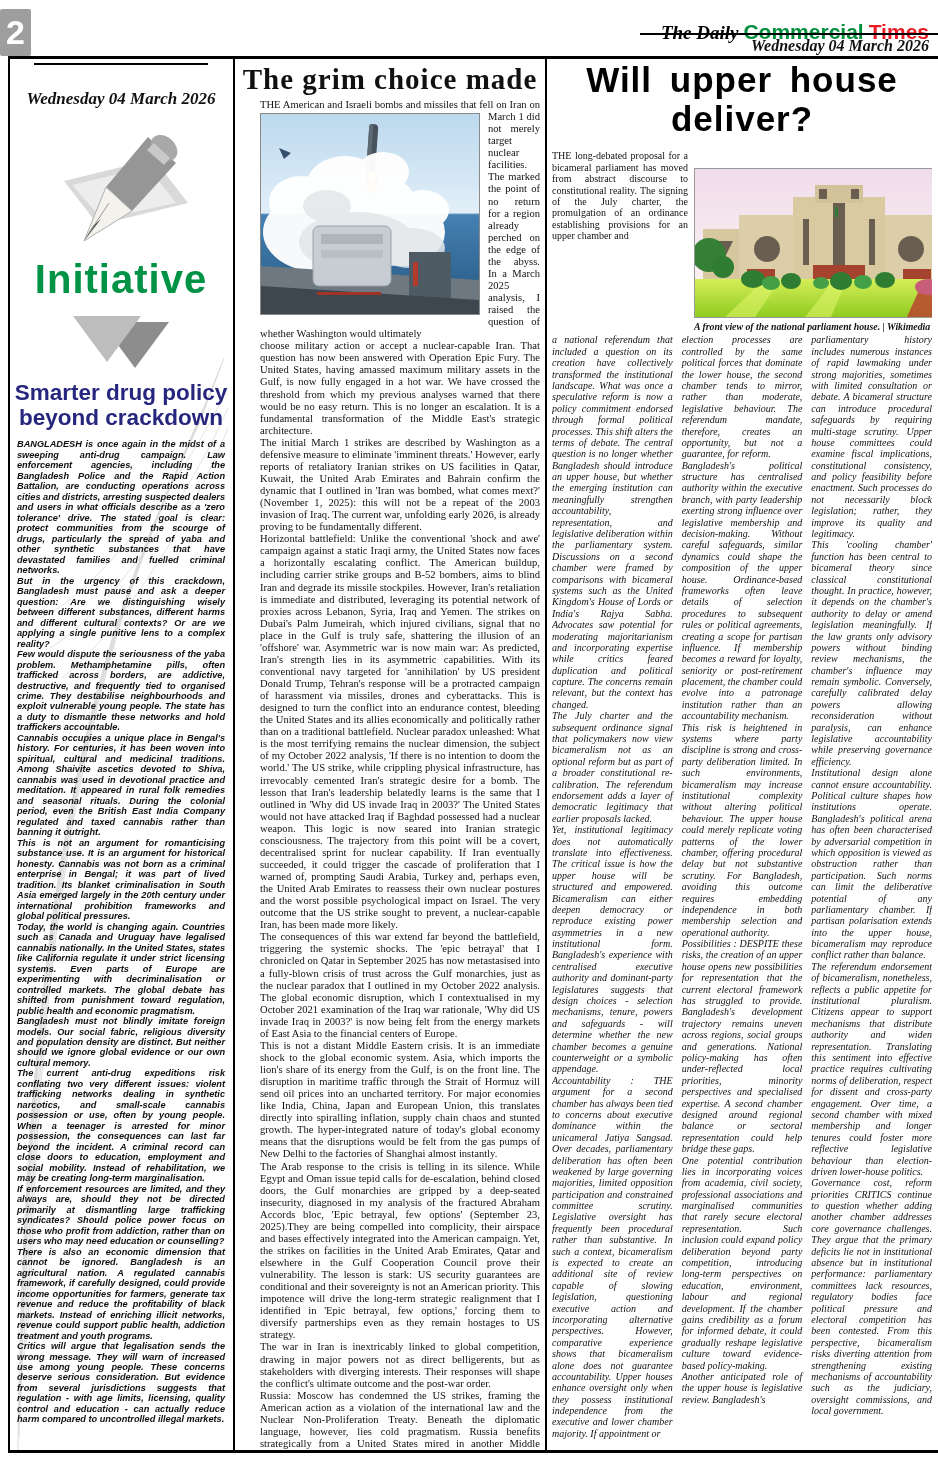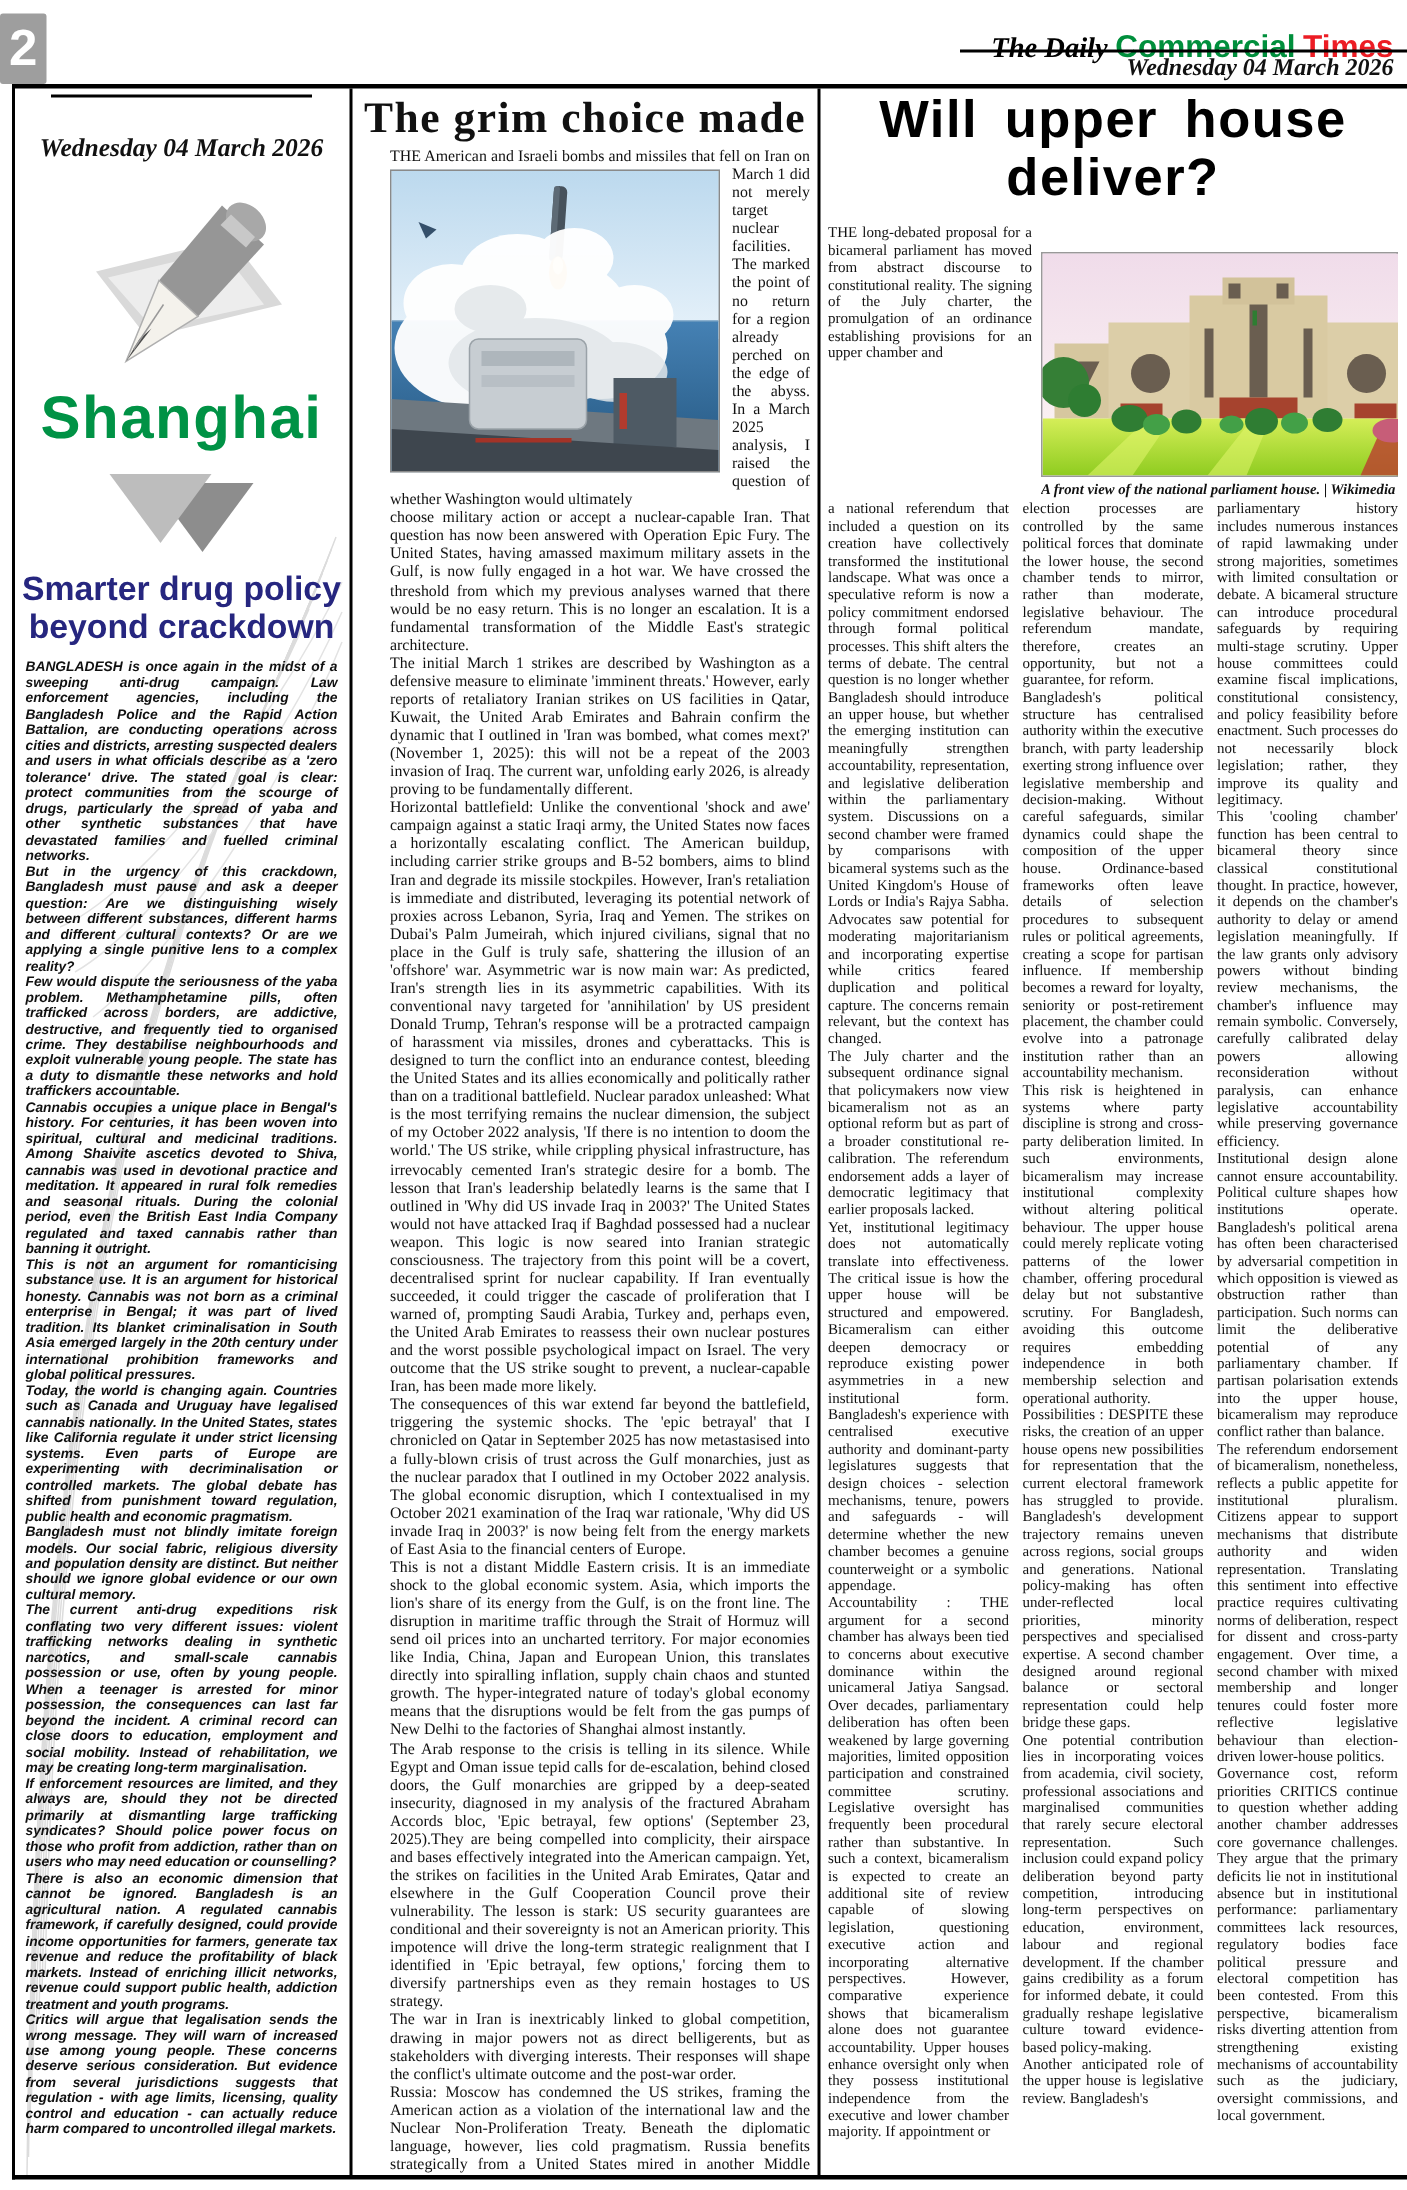--- a/index.html
+++ b/index.html
@@ -59,21 +59,21 @@
   .uh-title { font:bold 35px/1.12 "Liberation Sans", sans-serif; text-align:center;
               letter-spacing:1px; word-spacing:7px; margin:2px 0 12px; color:#000; }
   .uh-top { overflow:visible; }
   .uh-photo { float:right; width:238px; margin:18px 0 2px 6px; }
   .uh-photo .frame { border:1px solid #999; background:#f4e8ef; }
   .uh-photo svg { display:block; }
   .uh-caption { font:bold italic 9.8px "Liberation Serif", serif; margin-top:3px;
                 white-space:nowrap; overflow:hidden; text-align:center; }
   .uh-lead, .uh-col p { font-size:10px; line-height:1.14; text-align:justify; }
   .uh-cols { display:flex; gap:9px; clear:both; margin-top:5px; }
-  .uh-col { flex:1; min-width:0; }
+  .uh-col { flex:1; min-width:0;font-style:italic; }
 </style>
 </head>
 <body>
 
 <div class="pagenum">2</div>
 
 <div class="masthead">
   <span class="md-daily">The Daily</span><span class="md-comm">Commercial</span><span class="md-times">Times</span>
 </div>
 <div class="rule md-rule"></div>
@@ -111,21 +111,21 @@
       <polygon points="28,52 118,30 152,74 62,96" fill="#d9d9d9"></polygon>
       <polygon points="36,56 112,38 140,74 66,90" fill="#ededed"></polygon>
       <polygon points="112,8 140,34 96,82 70,58" fill="#969696"></polygon>
       <ellipse cx="128" cy="19" rx="15" ry="11" fill="#a8a8a8" transform="rotate(42 128 19)"></ellipse>
       <polygon points="118,14 134,29 128,36 111,21" fill="#c8c8c8"></polygon>
       <polygon points="70,58 96,82 48,112" fill="#f4f2ec" stroke="#afafaf" stroke-width="1"></polygon>
       <polygon points="57,97 65,90 48,112" fill="#4a4a4a"></polygon>
       <line x1="73" y1="74" x2="53" y2="104" stroke="#999999" stroke-width="1"></line>
     </svg>
 
-    <div class="sb-label">Shanghai</div>
+    <div class="sb-label">Initiative</div>
 
     <svg class="sb-arrow" width="104" height="54" viewBox="0 0 104 54">
       <polygon points="32,6 100,6 66,52" fill="#8d8d8d"></polygon>
       <polygon points="4,0 72,0 38,46" fill="#bdbdbd"></polygon>
     </svg>
 
     <h2 class="sb-headline">Smarter drug policy beyond crackdown</h2>
 
     <div class="sb-body">
       <p>BANGLADESH is once again in the midst of a sweeping anti-drug campaign. Law enforcement agencies, including the Bangladesh Police and the Rapid Action Battalion, are conducting operations across cities and districts, arresting suspected dealers and users in what officials describe as a 'zero tolerance' drive. The stated goal is clear: protect communities from the scourge of drugs, particularly the spread of yaba and other synthetic substances that have devastated families and fuelled criminal networks.</p>

